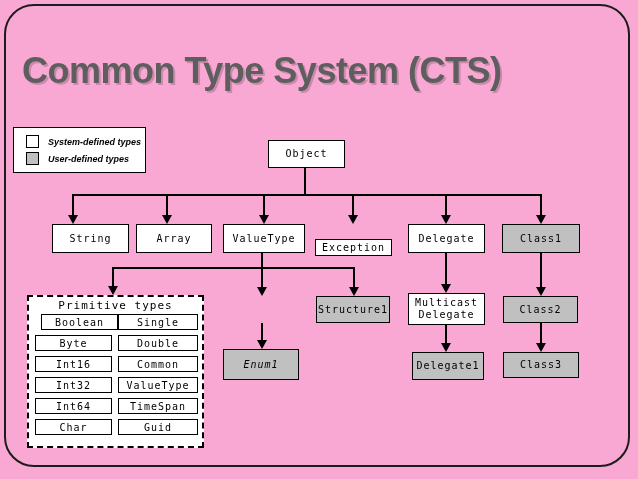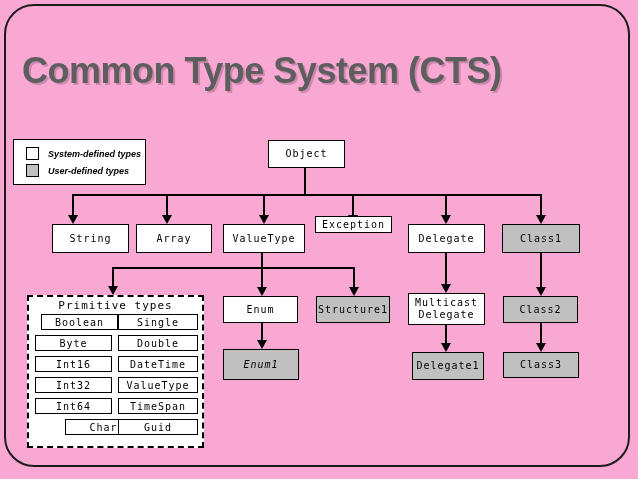--- a/index.html
+++ b/index.html
@@ -6,21 +6,21 @@
   .stage{position:relative;width:638px;height:479px;background:#f9a8d4;overflow:hidden;
          font-family:"Liberation Sans",sans-serif;}
   .frame{position:absolute;left:4px;top:4px;width:626px;height:463px;
          border:2px solid #1c1c1c;border-radius:30px;box-sizing:border-box;}
   .title{position:absolute;left:22px;top:50px;margin:0;
          font-family:"Liberation Sans",sans-serif;font-weight:bold;font-size:36px;
          letter-spacing:-0.5px;color:#5e5e5e;text-shadow:2px 2px 0 rgba(0,0,0,0.18);}
   
   .legend{position:absolute;left:13px;top:127px;width:133px;height:46px;
           border:1.5px solid #000;box-sizing:border-box;background:#fff;
-          display:flex;flex-direction:column;justify-content:center;gap:4px;padding-left:12px;margin-top:12px;}
+          display:flex;flex-direction:column;justify-content:center;gap:4px;padding-left:12px;}
   .legend-row{display:flex;align-items:center;gap:9px;}
   .swatch{width:13px;height:13px;border:1px solid #000;box-sizing:border-box;flex:none;}
   .swatch.system{background:#ffffff;}
   .swatch.user{background:#c0c0c0;}
   .legend-label{font-size:9px;font-weight:bold;font-style:italic;color:#000;white-space:nowrap;}
   
   .node{position:absolute;border:1.5px solid #000;background:#ffffff;box-sizing:border-box;
         display:flex;align-items:center;justify-content:center;text-align:center;
         font-family:"DejaVu Sans Mono","Liberation Mono",monospace;font-size:10px;
         color:#000;line-height:1.2;letter-spacing:1px;}
@@ -77,38 +77,37 @@
   <div class="vline" style="left:352px;top:195px;height:20px;"></div>
   <div class="arrowhead" style="left:348px;top:215px;"></div>
   <div class="vline" style="left:445px;top:195px;height:20px;"></div>
   <div class="arrowhead" style="left:441px;top:215px;"></div>
   <div class="vline" style="left:540px;top:195px;height:20px;"></div>
   <div class="arrowhead" style="left:536px;top:215px;"></div>
 
   <div class="node" style="left:52px;top:224px;width:77px;height:29px;">String</div>
   <div class="node" style="left:136px;top:224px;width:76px;height:29px;">Array</div>
   <div class="node" style="left:223px;top:224px;width:82px;height:29px;">ValueType</div>
-  <div class="node" style="left:315px;top:216px;width:77px;height:17px;">Exception</div>
+  <div class="node" style="left:315px;top:239px;width:77px;height:17px;">Exception</div>
   <div class="node" style="left:408px;top:224px;width:77px;height:29px;">Delegate</div>
   <div class="node user" style="left:502px;top:224px;width:78px;height:29px;">Class1</div>
 
   <div class="vline" style="left:261px;top:253px;height:34px;"></div>
   <div class="arrowhead" style="left:257px;top:287px;"></div>
   <div class="hline" style="left:112px;top:267px;width:243px;"></div>
   <div class="vline" style="left:112px;top:267px;height:19px;"></div>
   <div class="arrowhead" style="left:108px;top:286px;"></div>
   <div class="vline" style="left:353px;top:267px;height:20px;"></div>
   <div class="arrowhead" style="left:349px;top:287px;"></div>
 
   <div class="vline" style="left:445px;top:253px;height:31px;"></div>
   <div class="arrowhead" style="left:441px;top:284px;"></div>
   <div class="vline" style="left:540px;top:253px;height:34px;"></div>
   <div class="arrowhead" style="left:536px;top:287px;"></div>
 
-  <div class="node" style="left:223px;top:296px;width:75px;height:27px;">Enum</div>
   <div class="node user" style="left:316px;top:296px;width:74px;height:27px;">Structure1</div>
   <div class="node" style="left:408px;top:293px;width:77px;height:32px;padding:0 6px;">Multicast Delegate</div>
   <div class="node user" style="left:503px;top:296px;width:75px;height:27px;">Class2</div>
 
   <div class="vline" style="left:261px;top:323px;height:17px;"></div>
   <div class="arrowhead" style="left:257px;top:340px;"></div>
   <div class="vline" style="left:445px;top:325px;height:18px;"></div>
   <div class="arrowhead" style="left:441px;top:343px;"></div>
   <div class="vline" style="left:540px;top:323px;height:20px;"></div>
   <div class="arrowhead" style="left:536px;top:343px;"></div>
@@ -118,21 +117,21 @@
   <div class="node user" style="left:503px;top:352px;width:76px;height:26px;">Class3</div>
 
   <div class="prim-panel"></div>
   <div class="prim-title">Primitive types</div>
 
   <div class="prim-box col-l" style="top:314px;margin-left:6px;">Boolean</div>
   <div class="prim-box col-l" style="top:335px;">Byte</div>
   <div class="prim-box col-l" style="top:356px;">Int16</div>
   <div class="prim-box col-l" style="top:377px;">Int32</div>
   <div class="prim-box col-l" style="top:398px;">Int64</div>
-  <div class="prim-box col-l" style="top:419px;margin-left:30px;">Char</div>
+  <div class="prim-box col-l" style="top:419px;">Char</div>
 
   <div class="prim-box col-r" style="top:314px;text-align:center;">Single</div>
   <div class="prim-box col-r" style="top:335px;">Double</div>
-  <div class="prim-box col-r" style="top:356px;">DateTime</div>
+  <div class="prim-box col-r" style="top:356px;">Common</div>
   <div class="prim-box col-r" style="top:377px;">ValueType</div>
   <div class="prim-box col-r" style="top:398px;">TimeSpan</div>
   <div class="prim-box col-r" style="top:419px;">Guid</div>
 </div>
 
 </body></html>

